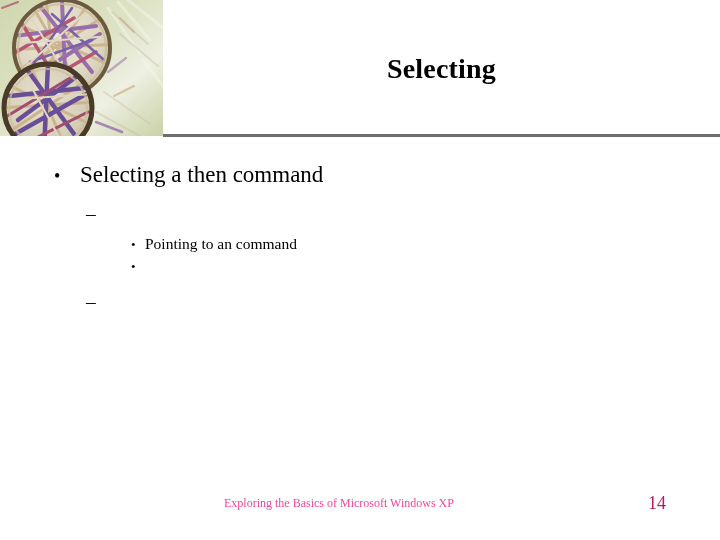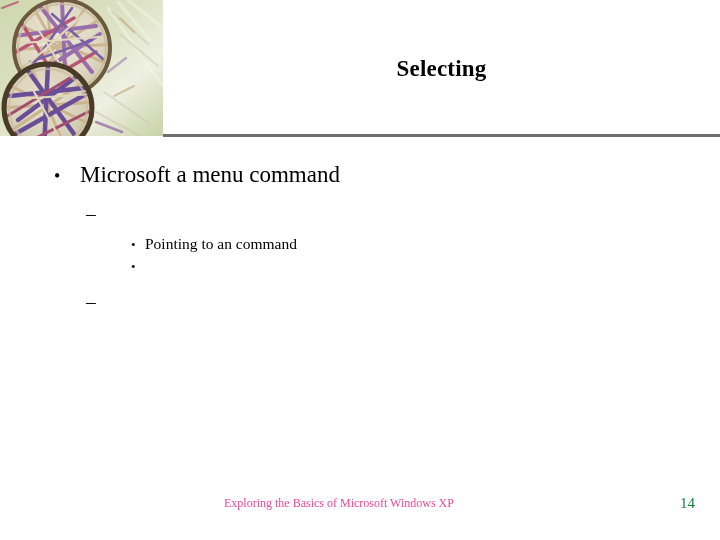--- a/index.html
+++ b/index.html
@@ -39,21 +39,21 @@
   .title-block {
     position: absolute;
     left: 163px;
     top: 52px;
     width: 557px;
     text-align: center;
   }
   .title-text {
     font-family: "Liberation Serif", "DejaVu Serif", serif;
     font-weight: bold;
-    font-size: 23px;
+    font-size: 28px;
     line-height: 34px;
     color: #000000;
     letter-spacing: 0.2px;
   }
 
   
   .title-rule {
     position: absolute;
     left: 163px;
     top: 134px;
@@ -129,25 +129,25 @@
     position: absolute;
     left: 224px;
     top: 0;
     font-size: 12px;
     line-height: 18px;
     color: #ec4899;
     white-space: nowrap;
   }
   .footer-page {
     position: absolute;
-    left: 680px;
+    left: 648px;
     top: 0;
-    font-size: 15px;
+    font-size: 18px;
     line-height: 18px;
-    color: #15803d;
+    color: #be185d;
   }
 </style>
 </head>
 <body>
 
 <div class="slide">
 
   <div class="photo">
     <svg width="163" height="136" viewBox="0 0 163 136" xmlns="http://www.w3.org/2000/svg">
       <defs>
@@ -270,21 +270,21 @@
   <div class="title-block">
     <div class="title-text">Selecting</div>
   </div>
 
   <div class="title-rule"></div>
 
   <div class="body-block">
 
     <div class="lvl lvl1">
       <span class="mark">•</span>
-      <span class="txt">Microsoft a menu command</span>
+      <span class="txt">Selecting a then command</span>
     </div>
 
     <div class="spacer-sm"></div>
 
     <div class="lvl lvl2">
       <span class="mark">–</span>
     </div>
 
     <div class="spacer-sm"></div>
 

